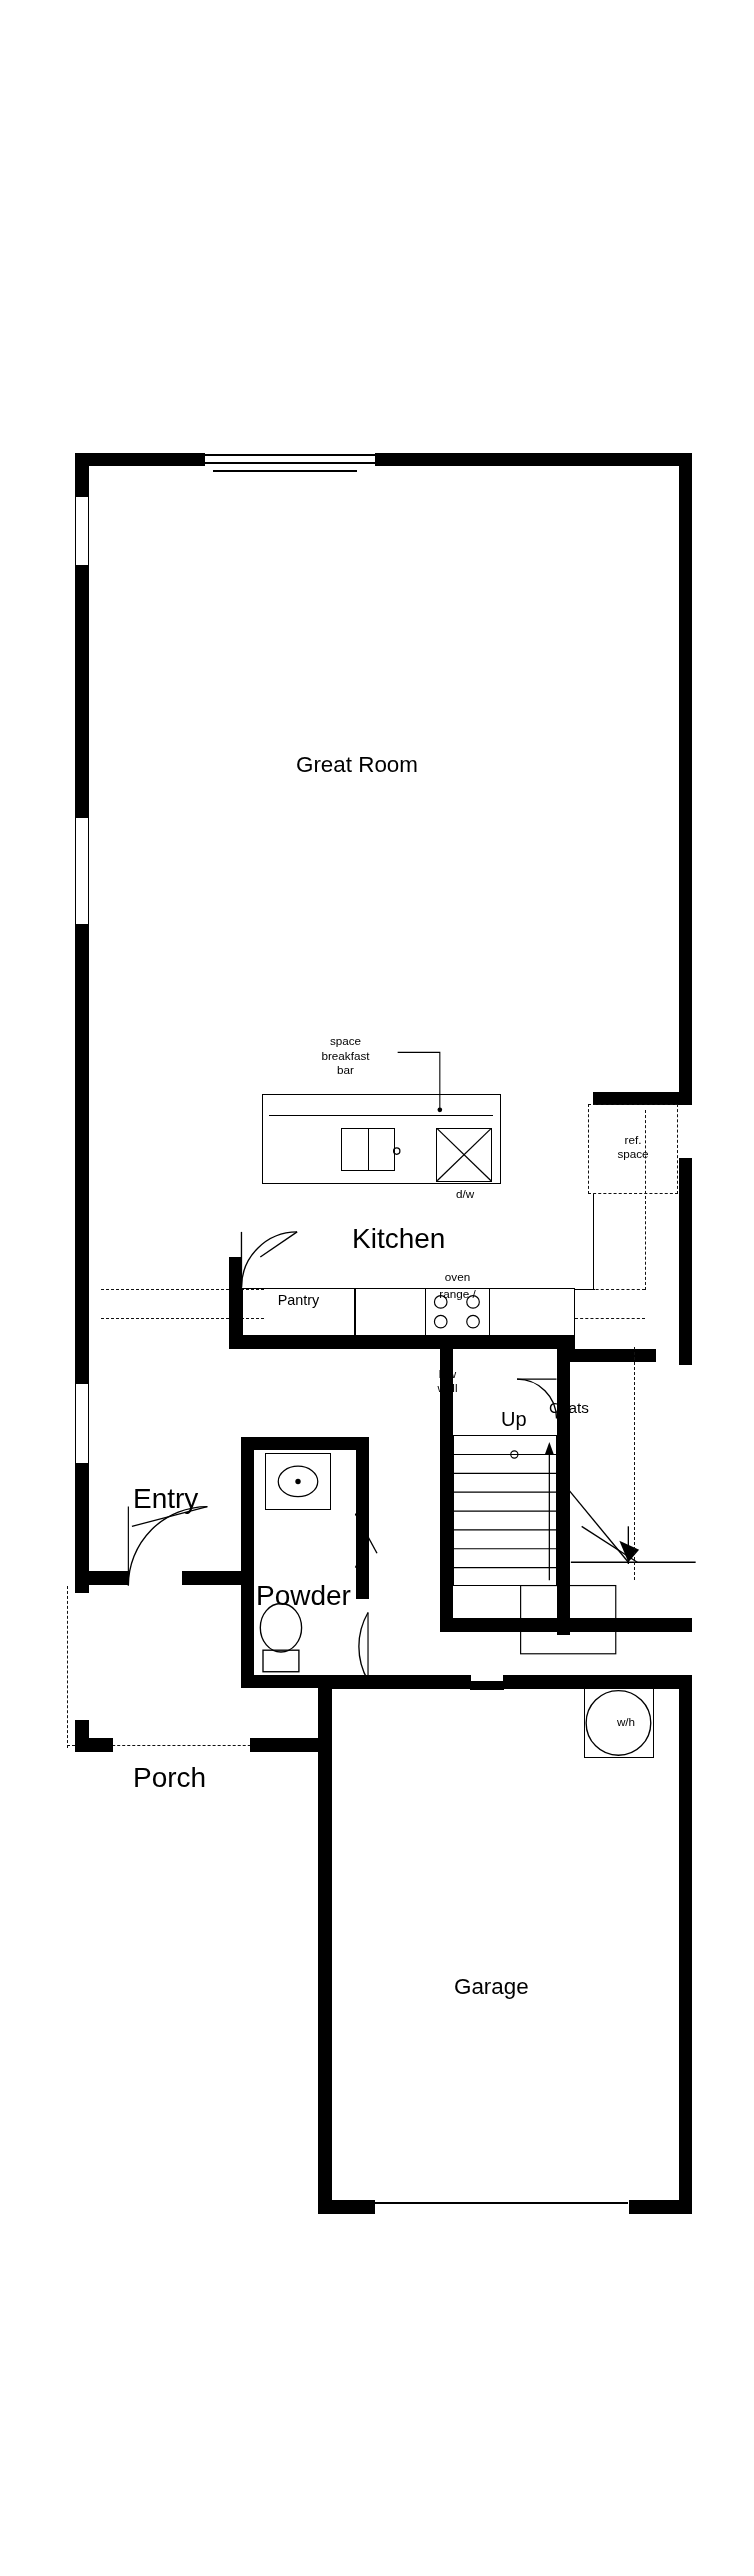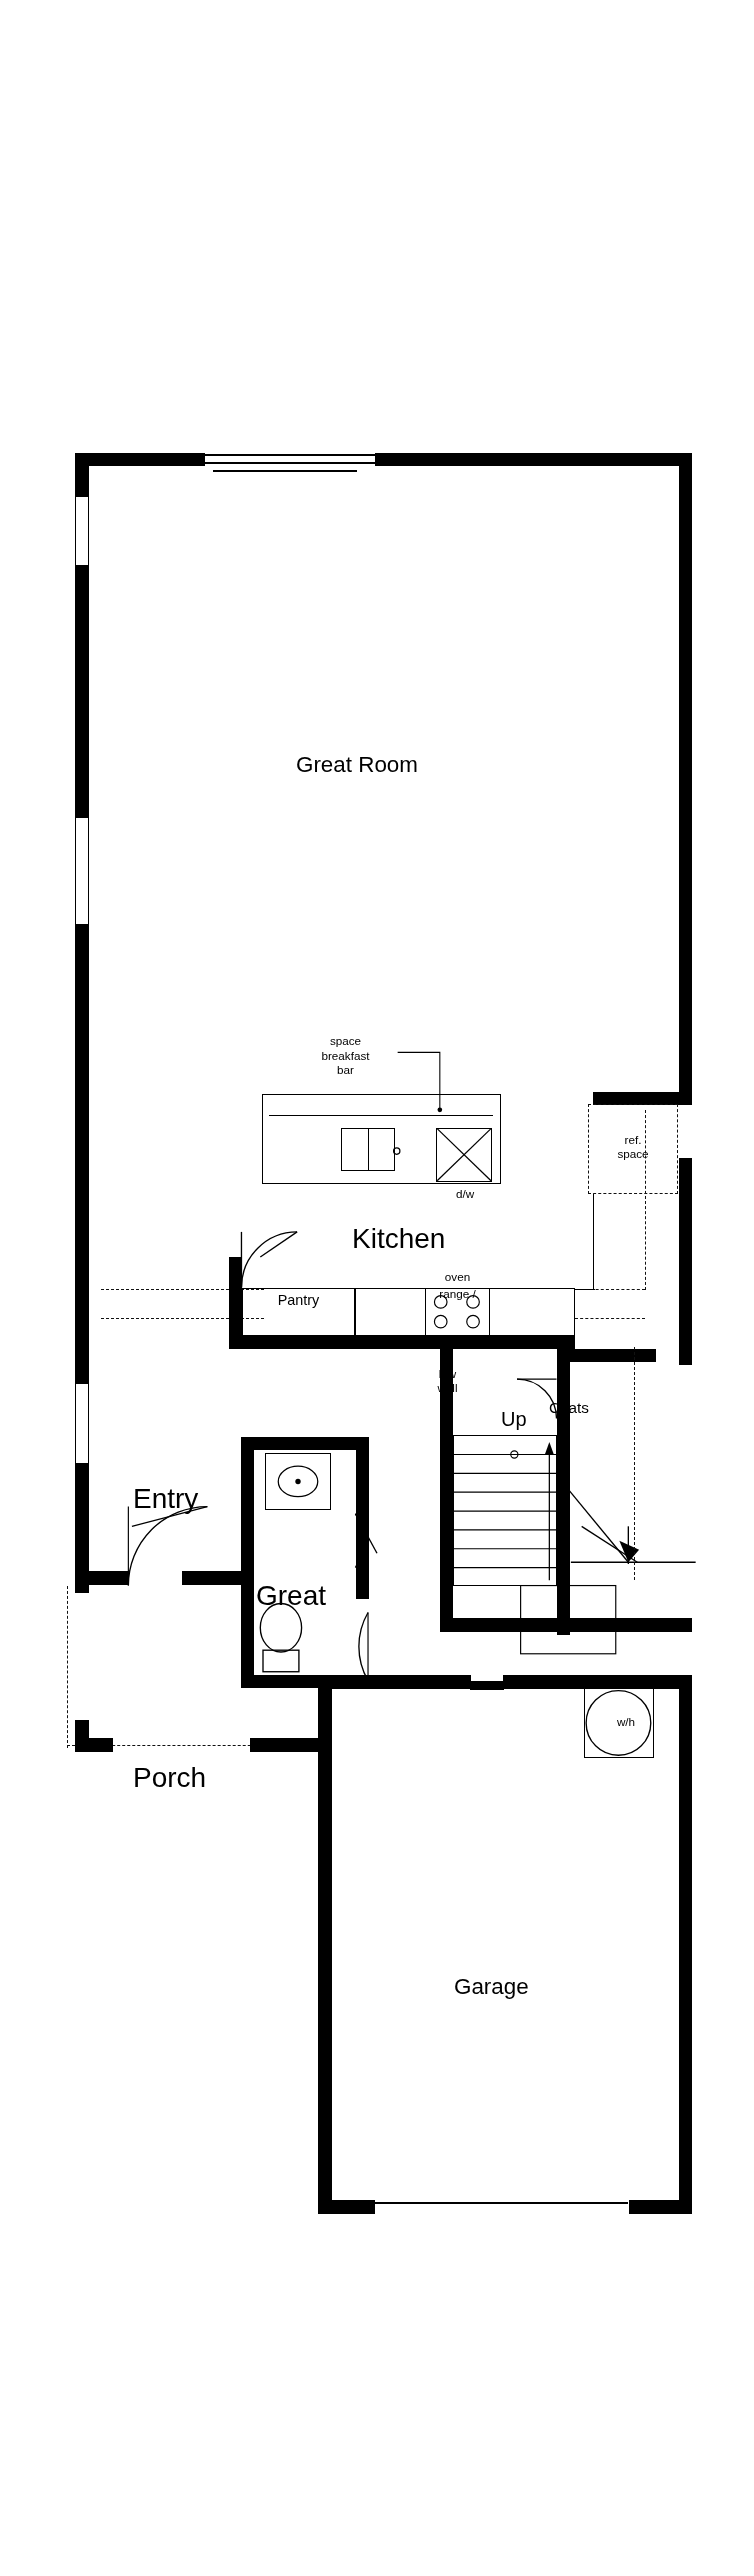--- a/index.html
+++ b/index.html
@@ -230,21 +230,21 @@
 
   <div class="wall" style="left:241px; top:1437px; width:12.6px; height:251px;"></div>
   <div class="wall" style="left:356px; top:1437px; width:12.6px; height:162px;"></div>
   <div class="wall" style="left:241px; top:1437px; width:127px; height:12.6px;"></div>
   <div class="wall" style="left:241px; top:1675px; width:127px; height:12.6px;"></div>
   <div class="wall" style="left:75px; top:1571px; width:14.4px; height:21.5px;"></div>
   <div class="wall" style="left:75px; top:1571px; width:54px; height:14.4px;"></div>
   <div class="wall" style="left:182px; top:1571px; width:63px; height:14.4px;"></div>
 
   <div class="lbl lbl-room-sm" style="left:133px; top:1483px;">Entry</div>
-  <div class="lbl lbl-room-sm" style="left:256px; top:1580px;">Great</div>
+  <div class="lbl lbl-room-sm" style="left:256px; top:1580px;">Powder</div>
 
   <svg class="layer" viewBox="0 0 840 2869" width="754" height="2576">
     <path d="M 143 1766 A 88 88 0 0 1 231 1678" fill="none" stroke="#000" stroke-width="1.5"></path>
     <line x1="143" y1="1766" x2="143" y2="1678" stroke="#000" stroke-width="1.3"></line>
     <line x1="147" y1="1700" x2="231" y2="1678" stroke="#000" stroke-width="1.5"></line>
   </svg>
 
   <svg class="layer" viewBox="0 0 840 2869" width="754" height="2576">
     <path d="M 410 1796 A 76 76 0 0 0 410 1872" fill="none" stroke="#000" stroke-width="1.5"></path>
     <line x1="410" y1="1796" x2="410" y2="1872" stroke="#000" stroke-width="1.3"></line>

